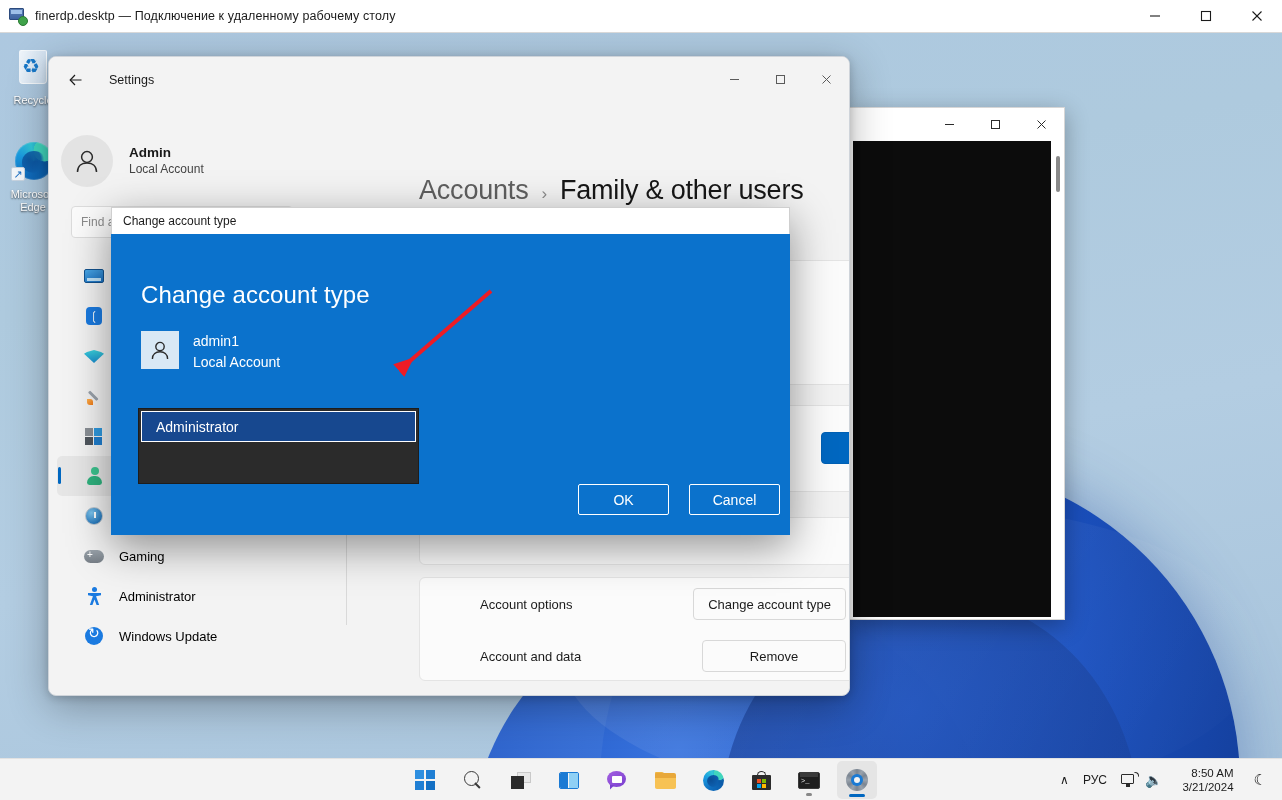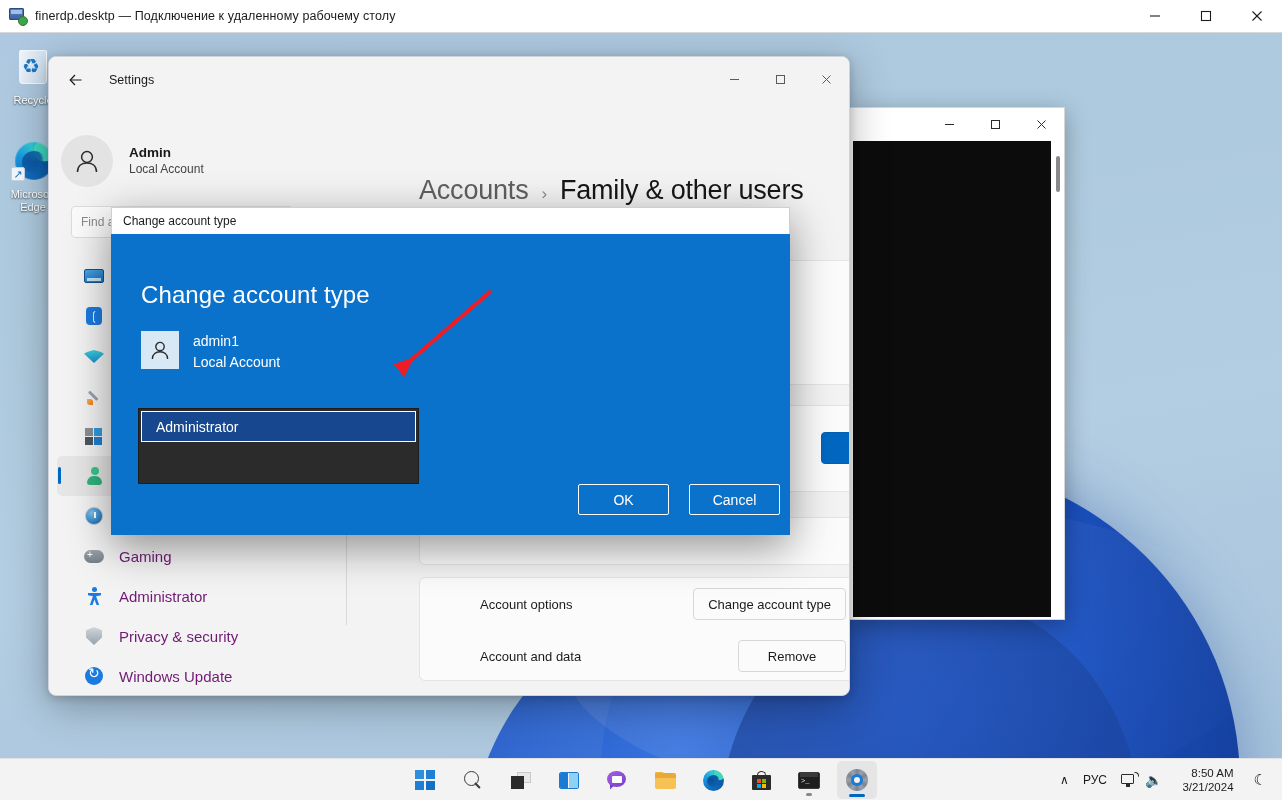--- a/index.html
+++ b/index.html
@@ -188,21 +188,21 @@
     border-radius: 5px; padding-left: 26px; margin-bottom: 0px;
   }
   .s-item.active { background: rgba(0,0,0,.05); }
   .s-item .pill {
     position: absolute; left: 1px; top: 11px; width: 3px; height: 17px;
     border-radius: 2px; background: #0067c0;
   }
   .s-item .ic {
     width: 22px; height: 22px; margin-right: 14px; position: relative; flex: 0 0 auto;
   }
-  .s-item .lbl { font-size: 15px; color: #701a75; }
+  .s-item .lbl { font-size: 13px; color: #000000; }
 
   
   .ic-monitor { position:absolute; left:1px; top:4px; width:20px; height:14px; border-radius:2px;
     background: linear-gradient(160deg,#4aa8e8,#1a6fc0); border:1px solid #12538f; }
   .ic-monitor:after{ content:""; position:absolute; left:2px; top:8px; right:2px; height:3px; background:#bfe2f7; }
   .ic-bt { position:absolute; left:3px; top:2px; width:16px; height:18px; border-radius:4px;
     background:#1a7ae0; color:#fff; font-size:12px; line-height:18px; text-align:center; }
   .ic-wifi { position:absolute; left:1px; top:5px; width:20px; height:13px;
     background: linear-gradient(180deg,#3ad1dd,#1a8fd0);
     clip-path: polygon(50% 100%, 0 28%, 15% 16%, 50% 0, 85% 16%, 100% 28%); }
@@ -610,26 +610,20 @@
           <span class="lbl">Gaming</span>
         </div>
         <div class="s-item">
           <span class="ic">
               <span class="ic-access"></span>
             </span>
           <span class="lbl">Administrator</span>
         </div>
         <div class="s-item">
           <span class="ic">
-              <span class="ic-shield"></span>
-            </span>
-          <span class="lbl">Privacy &amp; security</span>
-        </div>
-        <div class="s-item">
-          <span class="ic">
               <span class="ic-update"></span>
             </span>
           <span class="lbl">Windows Update</span>
         </div>
       </div>
 
       <div class="s-divider" style="left:297px; top:196px; height:372px;"></div>
 
       <div class="s-content">
         <div class="s-breadcrumb" style="left:25px; top:58px;">
@@ -647,21 +641,21 @@
           <span style="position:absolute; right:16px; top:18px; font-size:11px; color:#444;">⌃</span>
         </div>
 
         <div class="s-card" style="left:25px; top:460px; width:455px; height:104px;">
           <div style="position:absolute; left:0; top:0; width:100%; height:52px; display:flex; align-items:center;">
             <span class="card-label" style="margin-left:60px;">Account options</span>
             <span class="btn-secondary" style="position:absolute; right:27px;">Change account type</span>
           </div>
           <div style="position:absolute; left:0; top:52px; width:100%; height:52px; display:flex; align-items:center;">
             <span class="card-label" style="margin-left:60px;">Account and data</span>
-            <span class="btn-secondary" style="position:absolute; right:27px; width:108px;">Remove</span>
+            <span class="btn-secondary" style="position:absolute; right:27px; width:144px;">Remove</span>
           </div>
         </div>
 
       </div>
 
       <div class="dlg" style="left:62px; top:150px;">
         <div class="dlg-tb">Change account type</div>
         <div class="dlg-body">
           <div class="dlg-h1">Change account type</div>
 

